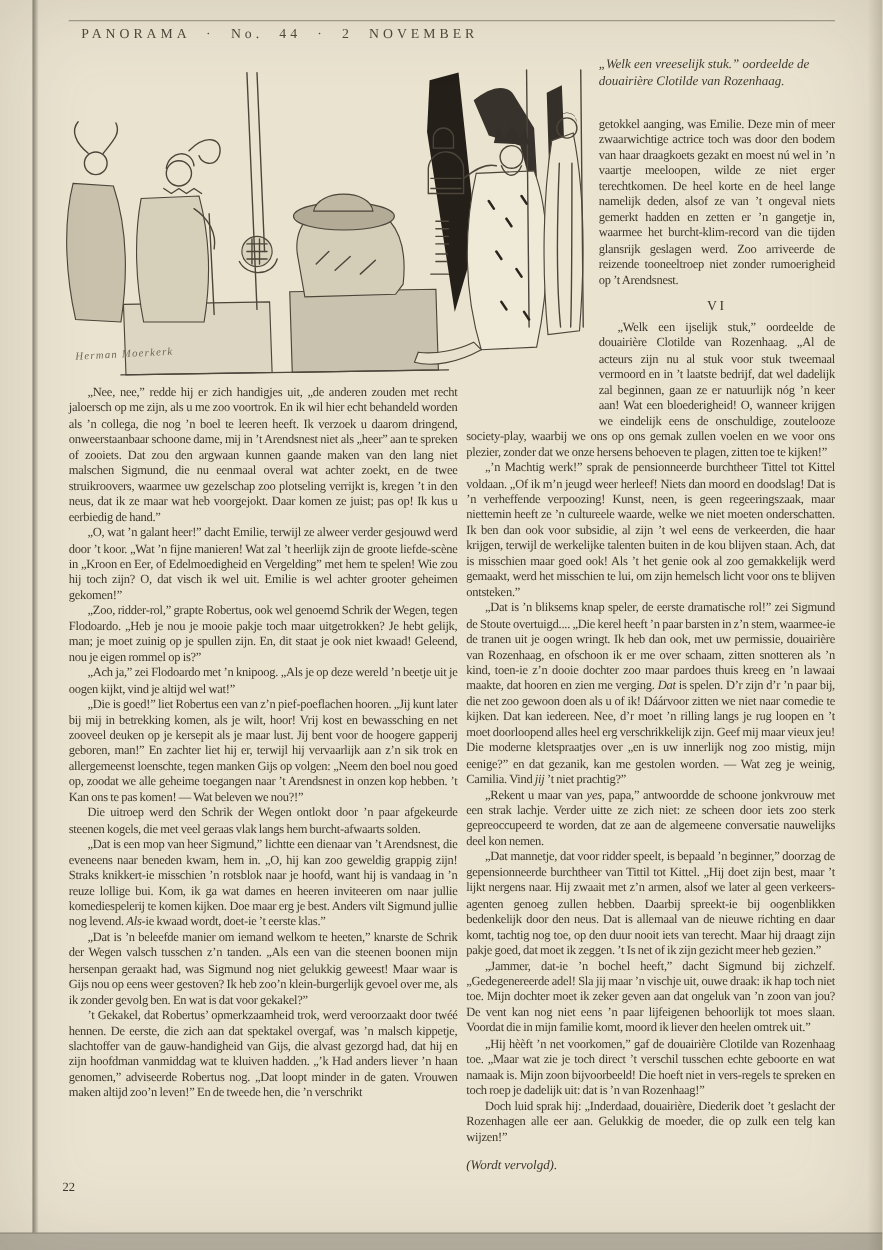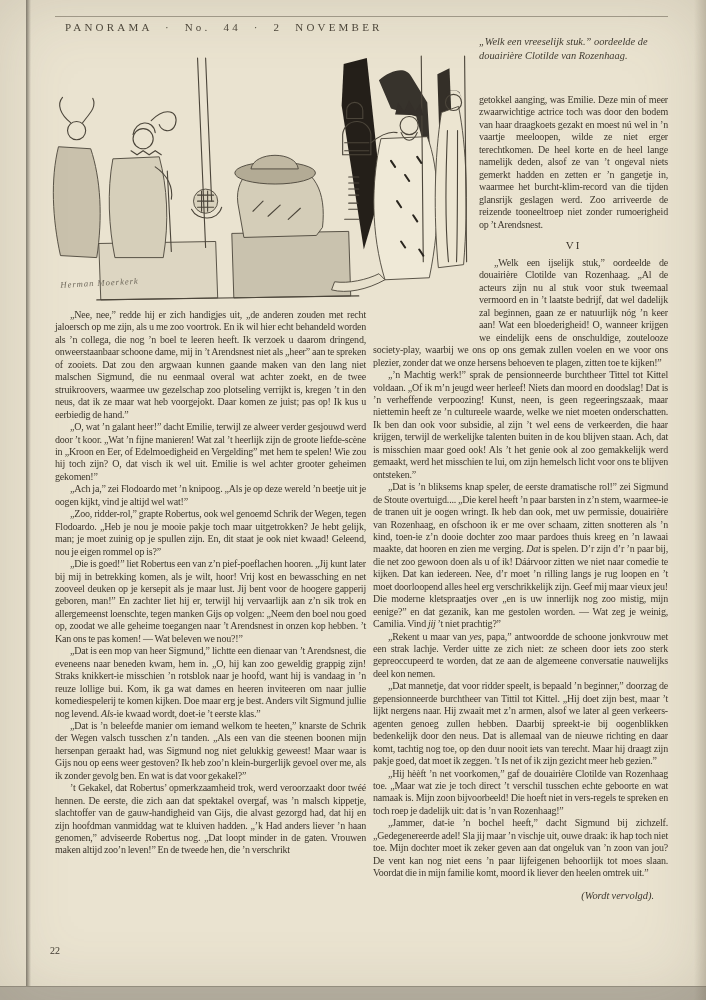--- a/index.html
+++ b/index.html
@@ -26,21 +26,21 @@
     position:absolute; left:65px; top:21px;
     font-size:11px; letter-spacing:3.2px; word-spacing:7px;
     color:#4d473b; white-space:nowrap;
   }
   #header-rule { position:absolute; left:55px; top:16px; width:613px; height:1px;
     background:rgba(92,85,70,0.5); }
 
   #illustration-box { position:absolute; left:46px; top:50px; width:424px; height:260px; }
 
   #illustration-caption {
-    position:absolute; left:479px; top:35px; width:194px;
+    position:absolute; left:479px; top:45px; width:194px;
     font-style:italic; font-size:10.4px; line-height:13.6px;
     color:#3f3a30; text-align:left;
   }
 
   .col p {
     text-align:justify;
     text-indent:15px;
     font-size:10px;
     line-height:12.45px;
     letter-spacing:-0.2px;
@@ -52,21 +52,21 @@
   #left-column  { position:absolute; left:55px;  top:309px; width:311px; }
   #right-column { position:absolute; left:373px; top:94px;  width:295px; }
   #illu-spacer  { float:left; width:106px; height:238px; }
 
   #section-heading {
     text-align:center; font-weight:normal;
     font-size:11px; letter-spacing:2px;
     margin:8px 0 6px 0; color:#3c362c;font-family:Liberation Serif, serif;
   }
   #footer-note {
-    text-align:right; font-style:italic;
+    text-align:left; font-style:italic;
     font-size:10.4px; margin-top:10px; padding-right:14px;
     letter-spacing:0;
   }
   #page-number { position:absolute; left:50px; top:945px; font-size:10px; color:#3c362c; }
 </style>
 </head>
 <body>
 
 <div id="edge-left"></div>
 <div id="edge-bottom"></div>
@@ -141,32 +141,34 @@
 <div id="right-column" class="col">
   <div id="illu-spacer"></div>
   <p class="noindent">getokkel aanging, was Emilie. Deze min of meer zwaarwichtige actrice toch was door den bodem van haar draagkoets gezakt en moest nú wel in ’n vaartje meeloopen, wilde ze niet erger terechtkomen. De heel korte en de heel lange namelijk deden, alsof ze van ’t ongeval niets gemerkt hadden en zetten er ’n gangetje in, waarmee het burcht-klim-record van die tijden glansrijk geslagen werd. Zoo arriveerde de reizende tooneeltroep niet zonder rumoerigheid op ’t Arendsnest.</p>
   <h3 id="section-heading">VI</h3>
   <div>
       <p>„Welk een ijselijk stuk,” oordeelde de douairière Clotilde van Rozenhaag. „Al de acteurs zijn nu al stuk voor stuk tweemaal vermoord en in ’t laatste bedrijf, dat wel dadelijk zal beginnen, gaan ze er natuurlijk nóg ’n keer aan! Wat een bloederigheid! O, wanneer krijgen we eindelijk eens de onschuldige, zoutelooze society-play, waarbij we ons op ons gemak zullen voelen en we voor ons plezier, zonder dat we onze hersens behoeven te plagen, zitten toe te kijken!”</p>
       <p>„’n Machtig werk!” sprak de pensionneerde burchtheer Tittel tot Kittel voldaan. „Of ik m’n jeugd weer herleef! Niets dan moord en doodslag! Dat is ’n verheffende verpoozing! Kunst, neen, is geen regeeringszaak, maar niettemin heeft ze ’n cultureele waarde, welke we niet moeten onderschatten. Ik ben dan ook voor subsidie, al zijn ’t wel eens de verkeerden, die haar krijgen, terwijl de werkelijke talenten buiten in de kou blijven staan. Ach, dat is misschien maar goed ook! Als ’t het genie ook al zoo gemakkelijk werd gemaakt, werd het misschien te lui, om zijn hemelsch licht voor ons te blijven ontsteken.”</p>
       <p>„Dat is ’n bliksems knap speler, de eerste dramatische rol!” zei Sigmund de Stoute overtuigd.... „Die kerel heeft ’n paar barsten in z’n stem, waarmee-ie de tranen uit je oogen wringt. Ik heb dan ook, met uw permissie, douairière van Rozenhaag, en ofschoon ik er me over schaam, zitten snotteren als ’n kind, toen-ie z’n dooie dochter zoo maar pardoes thuis kreeg en ’n lawaai maakte, dat hooren en zien me verging. <i>Dat</i> is spelen. D’r zijn d’r ’n paar bij, die net zoo gewoon doen als u of ik! Dáárvoor zitten we niet naar comedie te kijken. Dat kan iedereen. Nee, d’r moet ’n rilling langs je rug loopen en ’t moet doorloopend alles heel erg verschrikkelijk zijn. Geef mij maar vieux jeu! Die moderne kletspraatjes over „en is uw innerlijk nog zoo mistig, mijn eenige?” en dat gezanik, kan me gestolen worden. — Wat zeg je weinig, Camilia. Vind <i>jij</i> ’t niet prachtig?”</p>
       <p>„Rekent u maar van <i>yes</i>, papa,” antwoordde de schoone jonkvrouw met een strak lachje. Verder uitte ze zich niet: ze scheen door iets zoo sterk gepreoccupeerd te worden, dat ze aan de algemeene conversatie nauwelijks deel kon nemen.</p>
       <p>„Dat mannetje, dat voor ridder speelt, is bepaald ’n beginner,” doorzag de gepensionneerde burchtheer van Tittil tot Kittel. „Hij doet zijn best, maar ’t lijkt nergens naar. Hij zwaait met z’n armen, alsof we later al geen verkeers-agenten genoeg zullen hebben. Daarbij spreekt-ie bij oogenblikken bedenkelijk door den neus. Dat is allemaal van de nieuwe richting en daar komt, tachtig nog toe, op den duur nooit iets van terecht. Maar hij draagt zijn pakje goed, dat moet ik zeggen. ’t Is net of ik zijn gezicht meer heb gezien.”</p>
+      <p>„Jammer, dat-ie ’n bochel heeft,” dacht Sigmund bij zichzelf. „Gedegenereerde adel! Sla jij maar ’n vischje uit, ouwe draak: ik hap toch niet toe. Mijn dochter moet ik zeker geven aan dat ongeluk van ’n zoon van jou? De vent kan nog niet eens ’n paar lijfeigenen behoorlijk tot moes slaan. Voordat die in mijn familie komt, moord ik liever den heelen omtrek uit.”</p>
       <p>„Hij hèèft ’n net voorkomen,” gaf de douairière Clotilde van Rozenhaag toe. „Maar wat zie je toch direct ’t verschil tusschen echte geboorte en wat namaak is. Mijn zoon bijvoorbeeld! Die hoeft niet in vers-regels te spreken en toch roep je dadelijk uit: dat is ’n van Rozenhaag!”</p>
-      <p>„Jammer, dat-ie ’n bochel heeft,” dacht Sigmund bij zichzelf. „Gedegenereerde adel! Sla jij maar ’n vischje uit, ouwe draak: ik hap toch niet toe. Mijn dochter moet ik zeker geven aan dat ongeluk van ’n zoon van jou? De vent kan nog niet eens ’n paar lijfeigenen behoorlijk tot moes slaan. Voordat die in mijn familie komt, moord ik liever den heelen omtrek uit.”</p>
+      <p>Doch luid sprak hij: „Inderdaad, douairière, Diederik doet ’t geslacht der Rozenhagen alle eer aan. Gelukkig de moeder, die op zulk een telg kan wijzen!”</p>
     </div>
   <p id="footer-note" class="noindent">(Wordt vervolgd).</p>
 </div>
 
 <div id="left-column" class="col">
   <div>
       <p>„Nee, nee,” redde hij er zich handigjes uit, „de anderen zouden met recht jaloersch op me zijn, als u me zoo voortrok. En ik wil hier echt behandeld worden als ’n collega, die nog ’n boel te leeren heeft. Ik verzoek u daarom dringend, onweerstaanbaar schoone dame, mij in ’t Arendsnest niet als „heer” aan te spreken of zooiets. Dat zou den argwaan kunnen gaande maken van den lang niet malschen Sigmund, die nu eenmaal overal wat achter zoekt, en de twee struikroovers, waarmee uw gezelschap zoo plotseling verrijkt is, kregen ’t in den neus, dat ik ze maar wat heb voorgejokt. Daar komen ze juist; pas op! Ik kus u eerbiedig de hand.”</p>
       <p>„O, wat ’n galant heer!” dacht Emilie, terwijl ze alweer verder gesjouwd werd door ’t koor. „Wat ’n fijne manieren! Wat zal ’t heerlijk zijn de groote liefde-scène in „Kroon en Eer, of Edelmoedigheid en Vergelding” met hem te spelen! Wie zou hij toch zijn? O, dat visch ik wel uit. Emilie is wel achter grooter geheimen gekomen!”</p>
+      <p>„Zoo, ridder-rol,” grapte Robertus, ook wel genoemd Schrik der Wegen, tegen Flodoardo. „Heb je nou je mooie pakje toch maar uitgetrokken? Je hebt gelijk, man; je moet zuinig op je spullen zijn. En, dit staat je ook niet kwaad! Geleend, nou je eigen rommel op is?”</p>
       <p>„Ach ja,” zei Flodoardo met ’n knipoog. „Als je op deze wereld ’n beetje uit je oogen kijkt, vind je altijd wel wat!”</p>
-      <p>„Zoo, ridder-rol,” grapte Robertus, ook wel genoemd Schrik der Wegen, tegen Flodoardo. „Heb je nou je mooie pakje toch maar uitgetrokken? Je hebt gelijk, man; je moet zuinig op je spullen zijn. En, dit staat je ook niet kwaad! Geleend, nou je eigen rommel op is?”</p>
       <p>„Die is goed!” liet Robertus een van z’n pief-poeflachen hooren. „Jij kunt later bij mij in betrekking komen, als je wilt, hoor! Vrij kost en bewassching en net zooveel deuken op je kersepit als je maar lust. Jij bent voor de hoogere gapperij geboren, man!” En zachter liet hij er, terwijl hij vervaarlijk aan z’n sik trok en allergemeenst loenschte, tegen manken Gijs op volgen: „Neem den boel nou goed op, zoodat we alle geheime toegangen naar ’t Arendsnest in onzen kop hebben. ’t Kan ons te pas komen! — Wat beleven we nou?!”</p>
+      <p>Die uitroep werd den Schrik der Wegen ontlokt door ’n paar afgekeurde steenen kogels, die met veel geraas vlak langs hem burcht-afwaarts solden.</p>
       <p>„Dat is een mop van heer Sigmund,” lichtte een dienaar van ’t Arendsnest, die eveneens naar beneden kwam, hem in. „O, hij kan zoo geweldig grappig zijn! Straks knikkert-ie misschien ’n rotsblok naar je hoofd, want hij is vandaag in ’n reuze lollige bui. Kom, ik ga wat dames en heeren inviteeren om naar jullie komediespelerij te komen kijken. Doe maar erg je best. Anders vilt Sigmund jullie nog levend. <i>Als</i>-ie kwaad wordt, doet-ie ’t eerste klas.”</p>
       <p>„Dat is ’n beleefde manier om iemand welkom te heeten,” knarste de Schrik der Wegen valsch tusschen z’n tanden. „Als een van die steenen boonen mijn hersenpan geraakt had, was Sigmund nog niet gelukkig geweest! Maar waar is Gijs nou op eens weer gestoven? Ik heb zoo’n klein-burgerlijk gevoel over me, als ik zonder gevolg ben. En wat is dat voor gekakel?”</p>
       <p>’t Gekakel, dat Robertus’ opmerkzaamheid trok, werd veroorzaakt door twéé hennen. De eerste, die zich aan dat spektakel overgaf, was ’n malsch kippetje, slachtoffer van de gauw-handigheid van Gijs, die alvast gezorgd had, dat hij en zijn hoofdman vanmiddag wat te kluiven hadden. „’k Had anders liever ’n haan genomen,” adviseerde Robertus nog. „Dat loopt minder in de gaten. Vrouwen maken altijd zoo’n leven!” En de tweede hen, die ’n verschrikt</p>
     </div>
 </div>
 
 <div id="page-number">22</div>
 
 </body></html>

